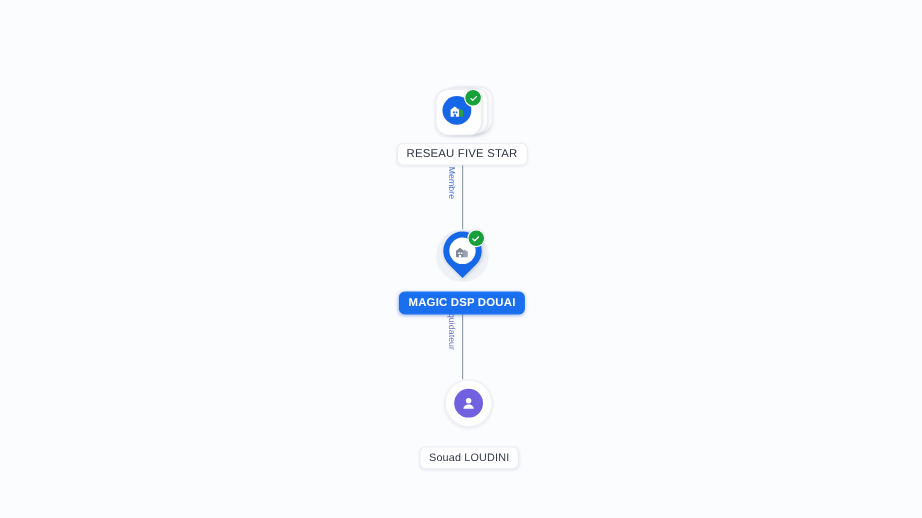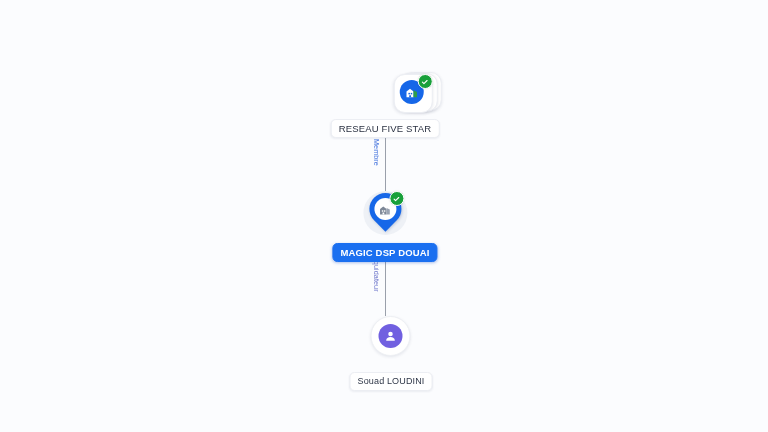--- a/index.html
+++ b/index.html
@@ -77,21 +77,20 @@
     transform: translateX(-50%);
     display: flex;
     flex-direction: column;
     align-items: center;
   }
 
   
   .node-stack {
     left: 385px;
     top: 68px;
-    align-items: flex-end;
   }
   .stack-wrap {
     position: relative;
     width: 48px;
     height: 48px;
   }
   .stack-card {
     position: absolute;
     width: 37px;
     height: 37px;

